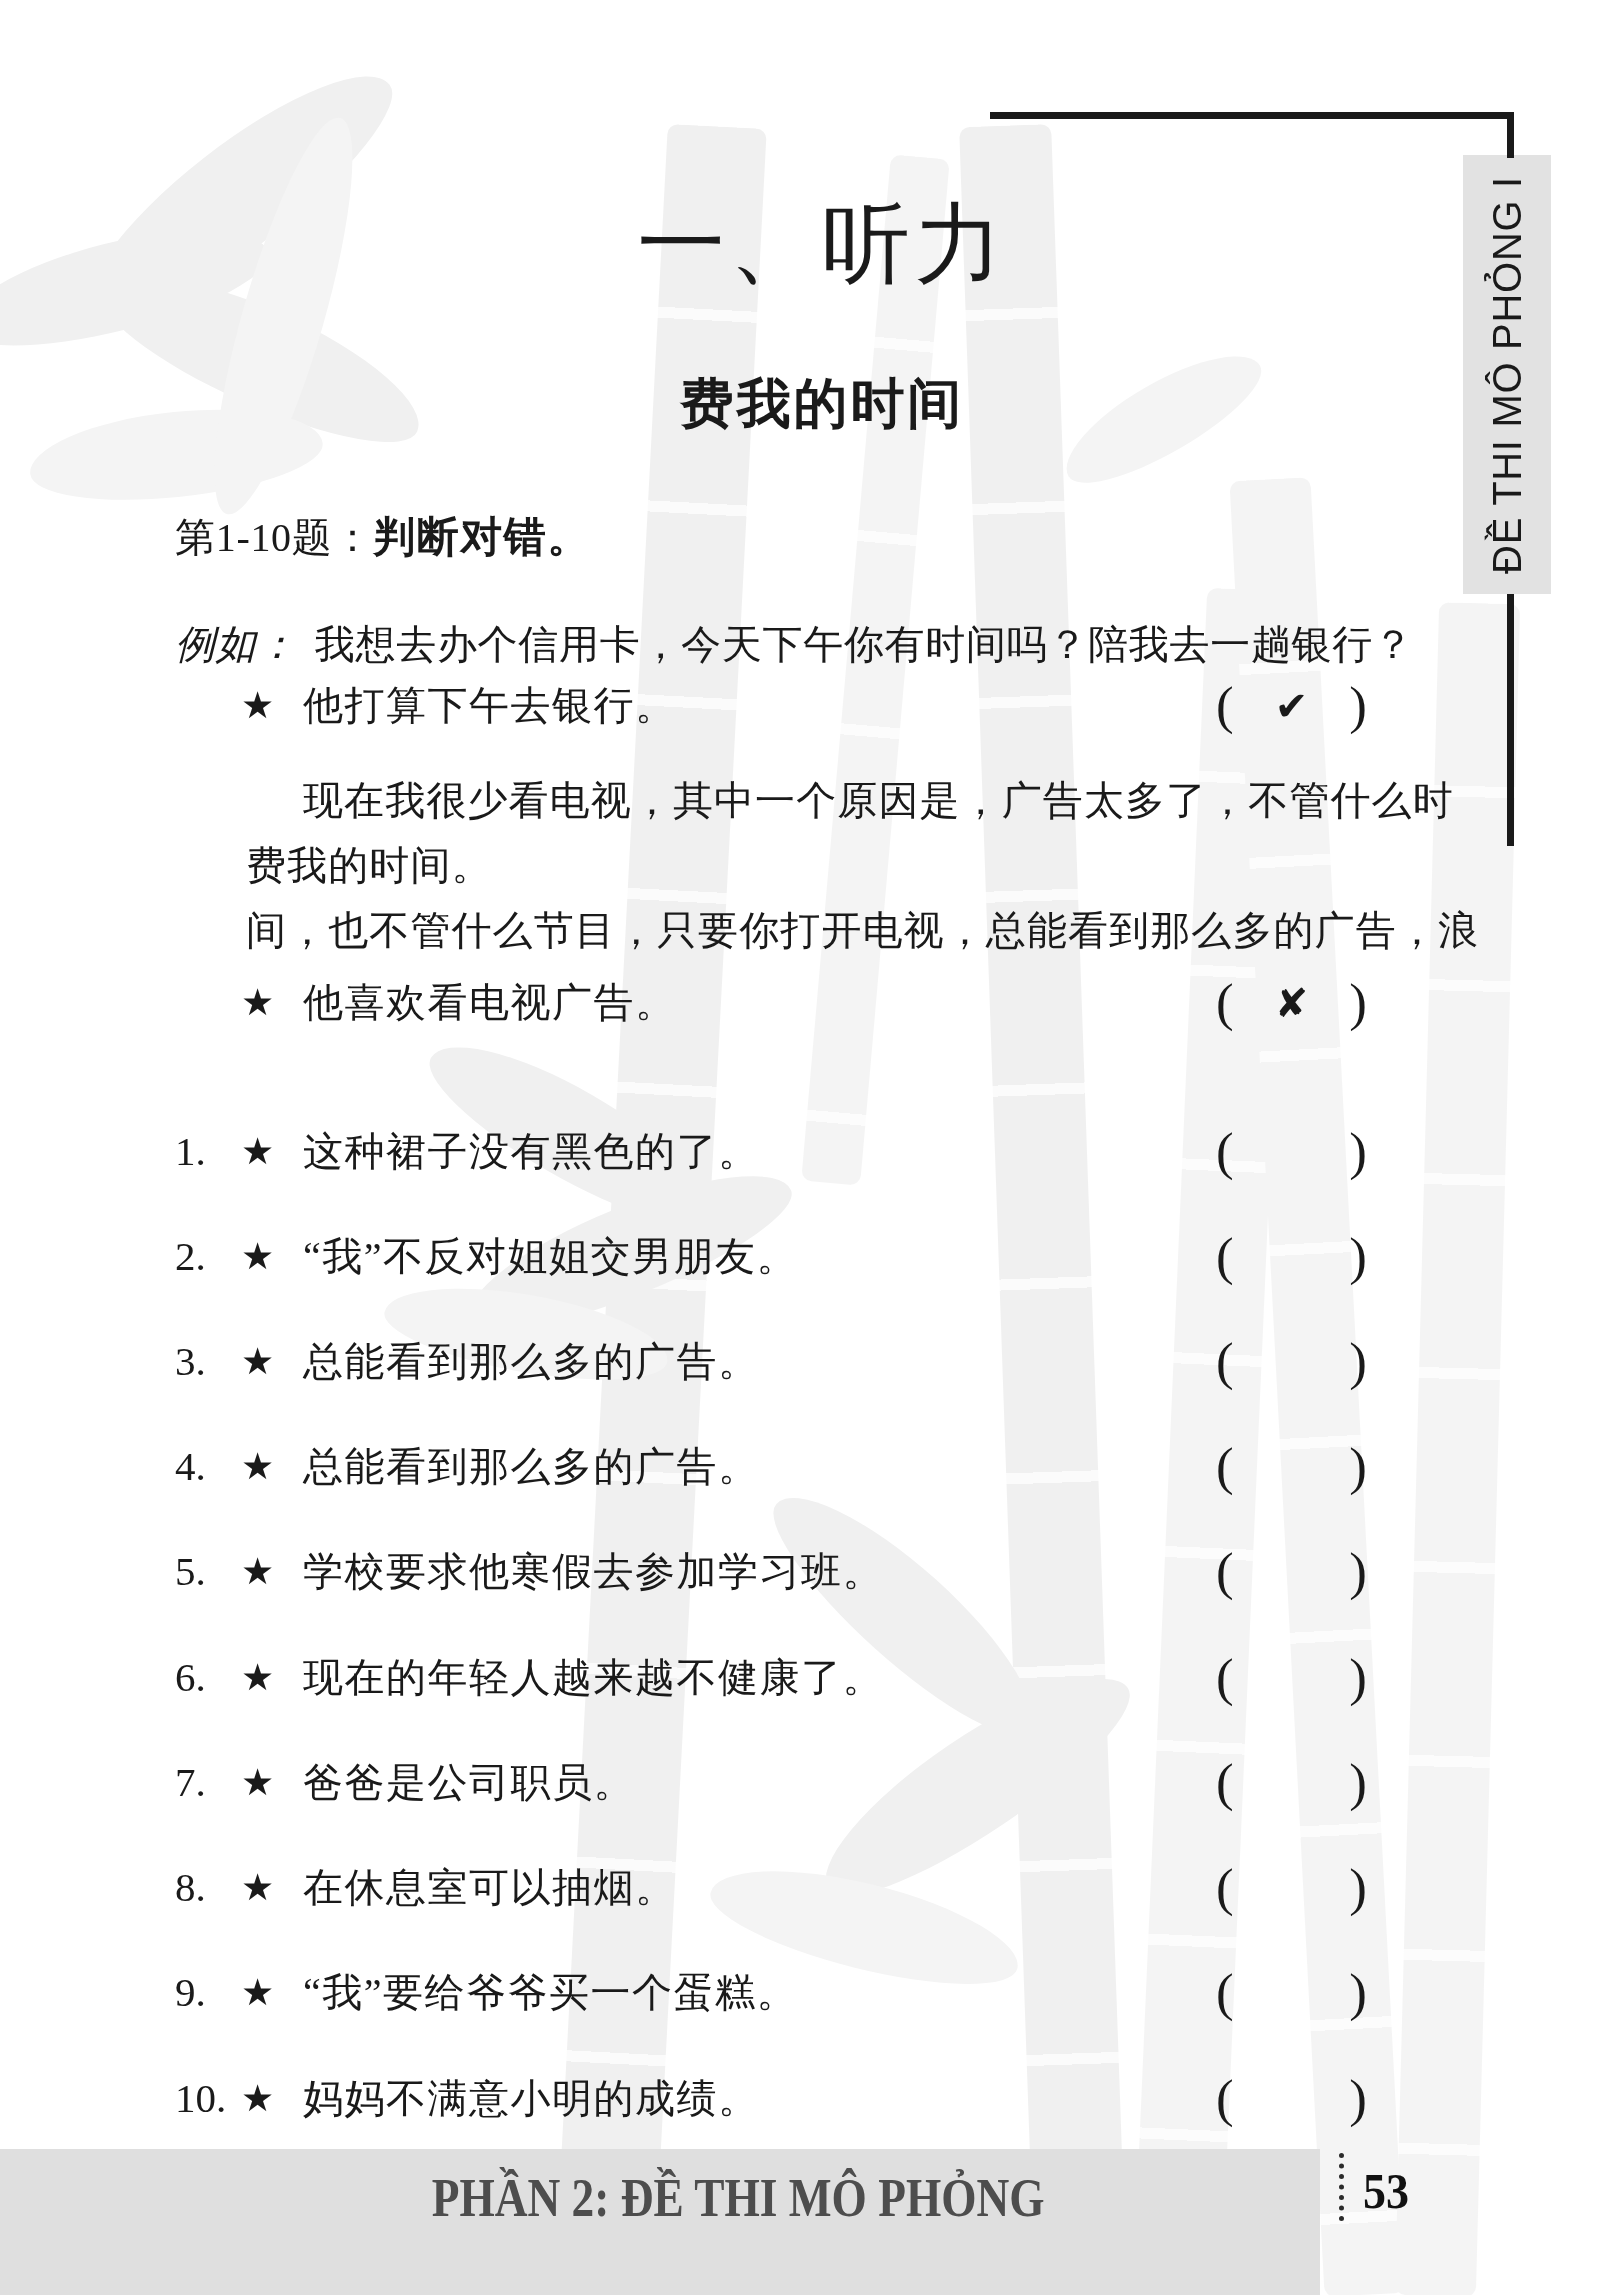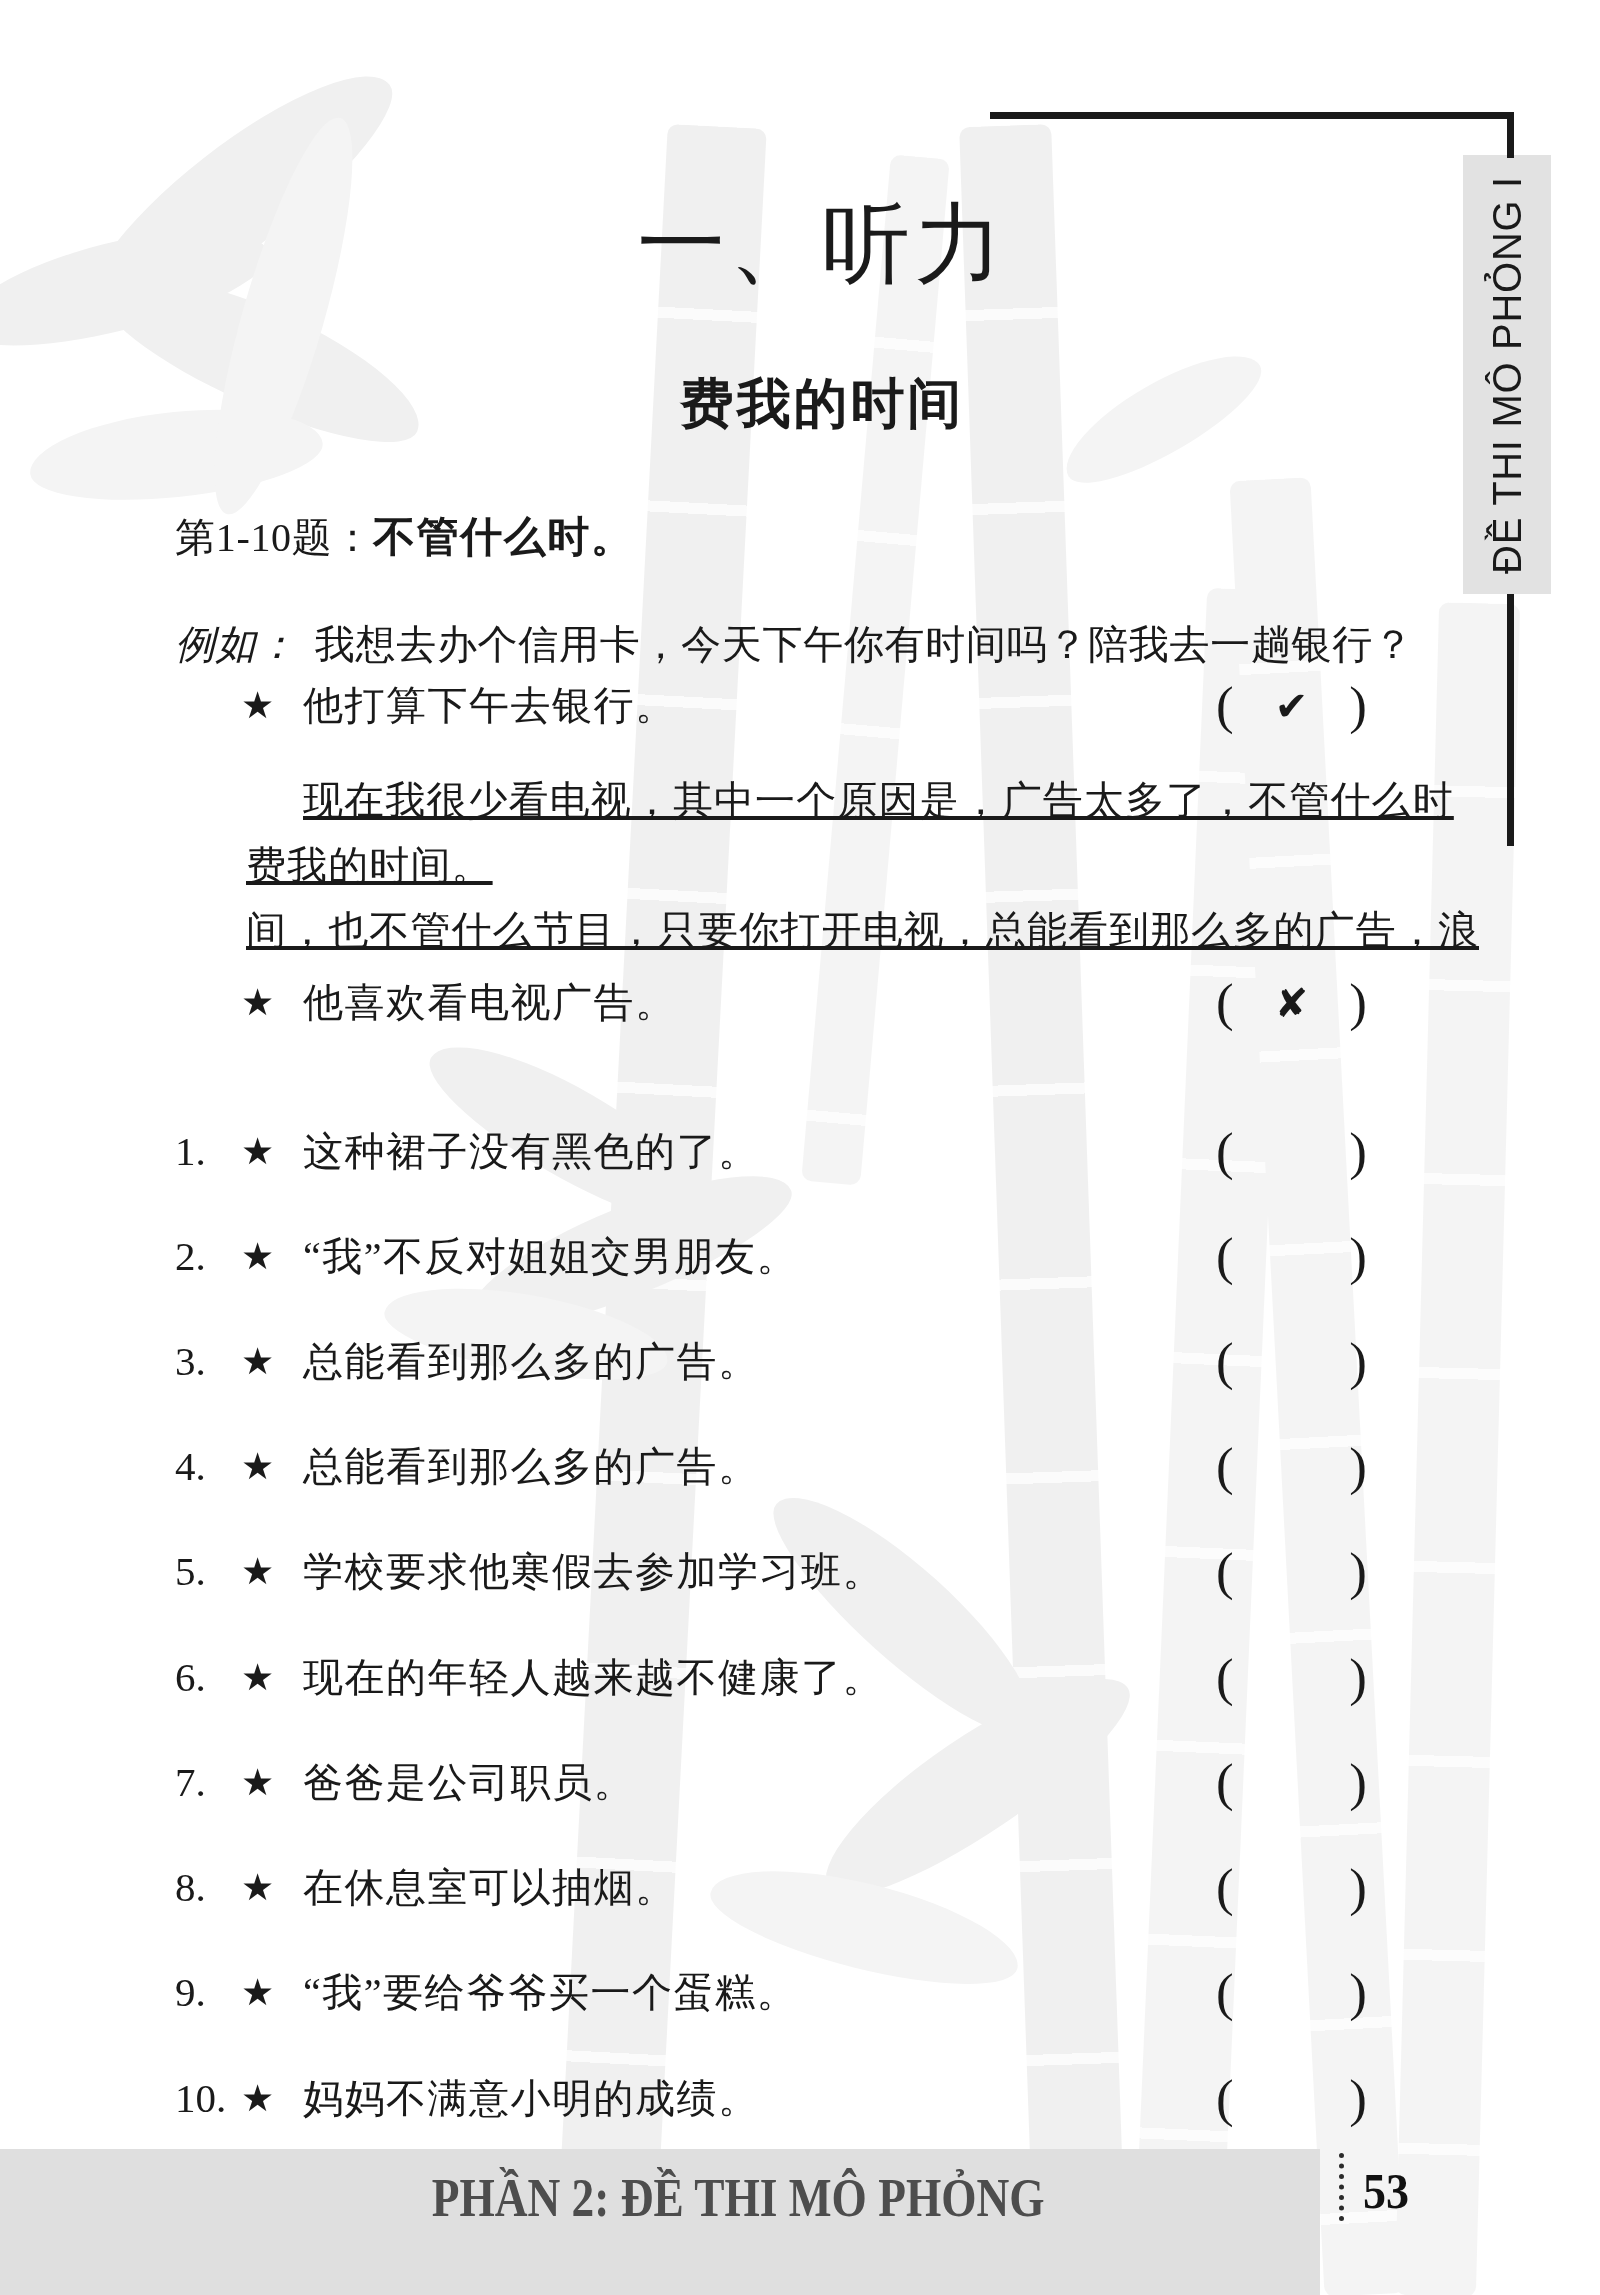--- a/index.html
+++ b/index.html
@@ -65,21 +65,21 @@
   .parens .p.open{left:0;}
   .parens .p.close{right:0;}
   .parens .mark{
     position:absolute;left:50%;top:4.4px;transform:translateX(-50%);
     font-family:"DejaVu Sans",sans-serif;font-size:40px;line-height:50px;font-weight:bold;
   }
   .passage{
     position:absolute;left:246px;top:768px;width:1236px;
     font-size:40px;line-height:65px;letter-spacing:1.1px;
   }
-  .passage .pl{white-space:nowrap;text-decoration:underline;}
+  .passage .pl{white-space:nowrap;}
   .passage .pl.first{text-indent:57px;}
   
   .footer{position:absolute;left:0;top:2149px;width:1320px;height:146px;background:#dfdfdf;z-index:5;}
   .footer-title{
     position:absolute;right:275px;top:17.7px;
     font-size:54px;font-weight:bold;color:#4d4d4d;
     letter-spacing:0px;white-space:nowrap;
     transform:scaleX(0.84);transform-origin:100% 50%;
   }
   .footer-dots{position:absolute;left:1339px;top:4.4px;height:68px;width:0;border-left:5.2px dotted #2b2b2b;}
@@ -121,21 +121,21 @@
     <span class="side-tab-text">ĐỀ THI MÔ PHỎNG I</span>
   </div>
   <div class="rule" style="left:1507px;top:594px;width:6.6px;height:252px;"></div>
 
   <div class="content">
 
     <div class="title">一、听力</div>
     <div class="subtitle">费我的时间</div>
 
     <div class="instruction">
-      <span>第1-10题：</span><span class="emph">不管什么时。</span>
+      <span>第1-10题：</span><span class="emph">判断对错。</span>
     </div>
 
     <div class="example-line">
       <span class="ex-label">例如：</span><span>我想去办个信用卡，今天下午你有时间吗？陪我去一趟银行？</span>
     </div>
 
     <div class="row" style="top:682px;">
       <span class="star">★</span>
       <span class="q-text">他打算下午去银行。</span>
       <span class="parens">

